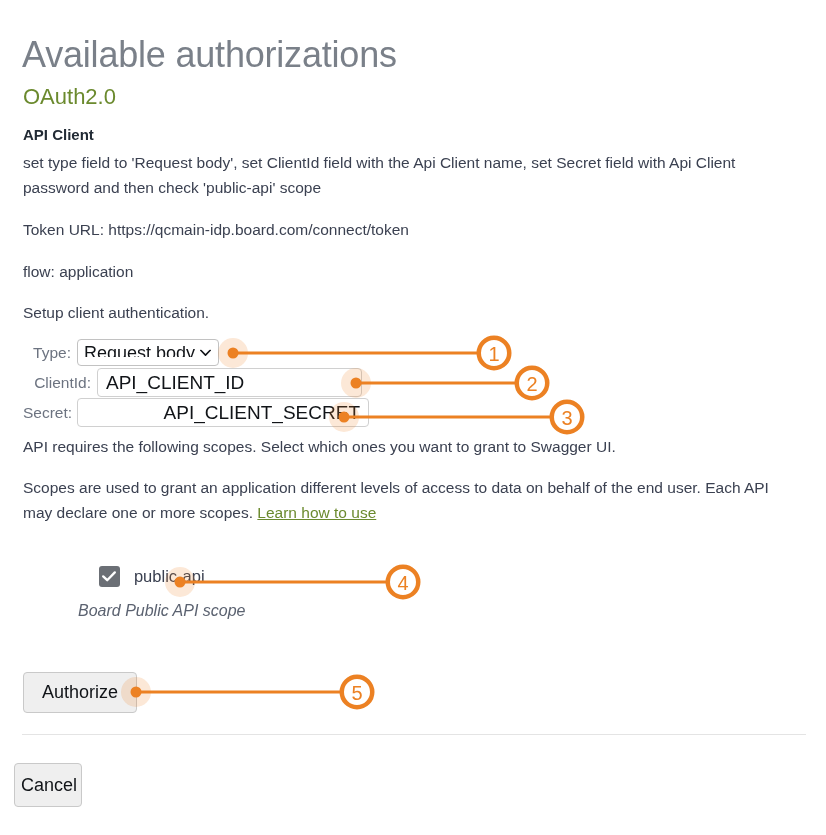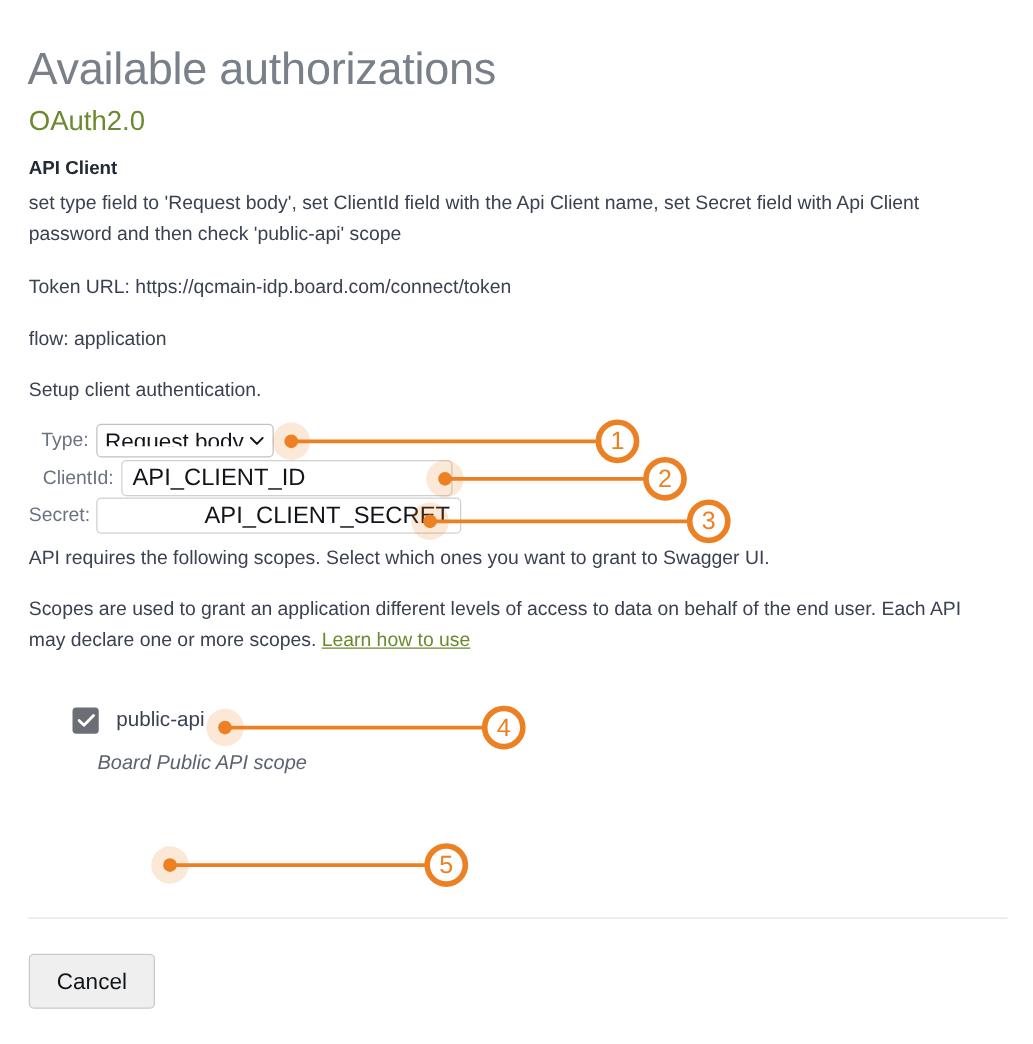--- a/index.html
+++ b/index.html
@@ -144,20 +144,21 @@
   }
 
   .scope-block {
     position: absolute;
     left: 58px;
     top: 566px;
   }
   .scope-head {
     display: flex;
     align-items: center;
+    justify-content: center;
   }
   .checkbox {
     width: 21px;
     height: 21px;
     border-radius: 3px;
     background: #6b6f75;
     display: inline-flex;
     align-items: center;
     justify-content: center;
     flex: 0 0 auto;
@@ -190,23 +191,23 @@
     cursor: pointer;
     box-sizing: border-box;
   }
   .btn-authorize {
     left: 23px;
     top: 672px;
     width: 114px;
     height: 41px;
   }
   .btn-cancel {
-    left: 23px;
+    left: 14px;
     top: 763px;
-    width: 101px;
+    width: 68px;
     height: 44px;
   }
 
   .divider {
     position: absolute;
     left: 22px;
     top: 734px;
     width: 784px;
     height: 1px;
     background: #e4e4e4;
@@ -269,20 +270,21 @@
       <span class="checkbox">
         <svg width="14" height="11" viewBox="0 0 14 11">
           <path d="M1.2 5.4 L5.2 9.2 L12.8 1.4" fill="none" stroke="#ffffff" stroke-width="2.3" stroke-linecap="round" stroke-linejoin="round"></path>
         </svg>
       </span>
       <span class="scope-label">public-api</span>
     </div>
     <div class="scope-desc">Board Public API scope</div>
   </div>
 
+  <button class="btn btn-authorize">Authorize</button>
 
   <div class="divider"></div>
 
   <button class="btn btn-cancel">Cancel</button>
 
   <svg class="callouts" id="callout-layer" width="826" height="835" viewBox="0 0 826 835">
       <g>
         <circle cx="233" cy="353" r="15" fill="#ec8123" opacity="0.18"></circle>
         <line x1="233" y1="353" x2="478.75" y2="353" stroke="#ec8123" stroke-width="3"></line>
         <circle cx="233" cy="353" r="5.5" fill="#ec8123"></circle>

